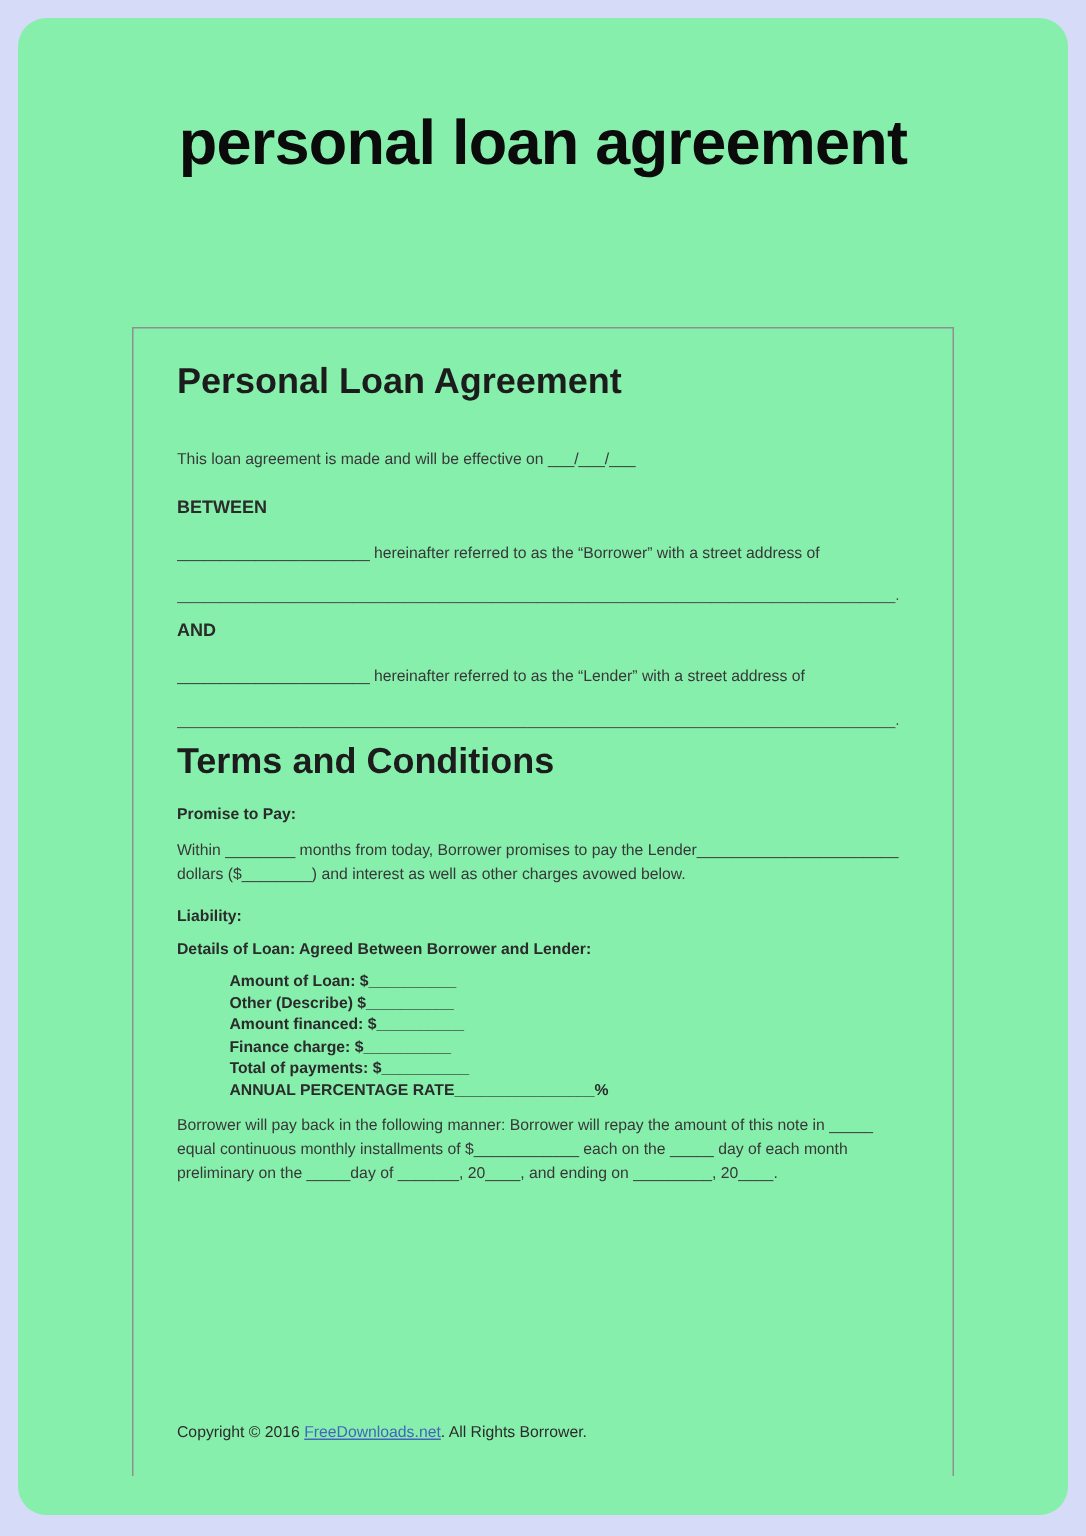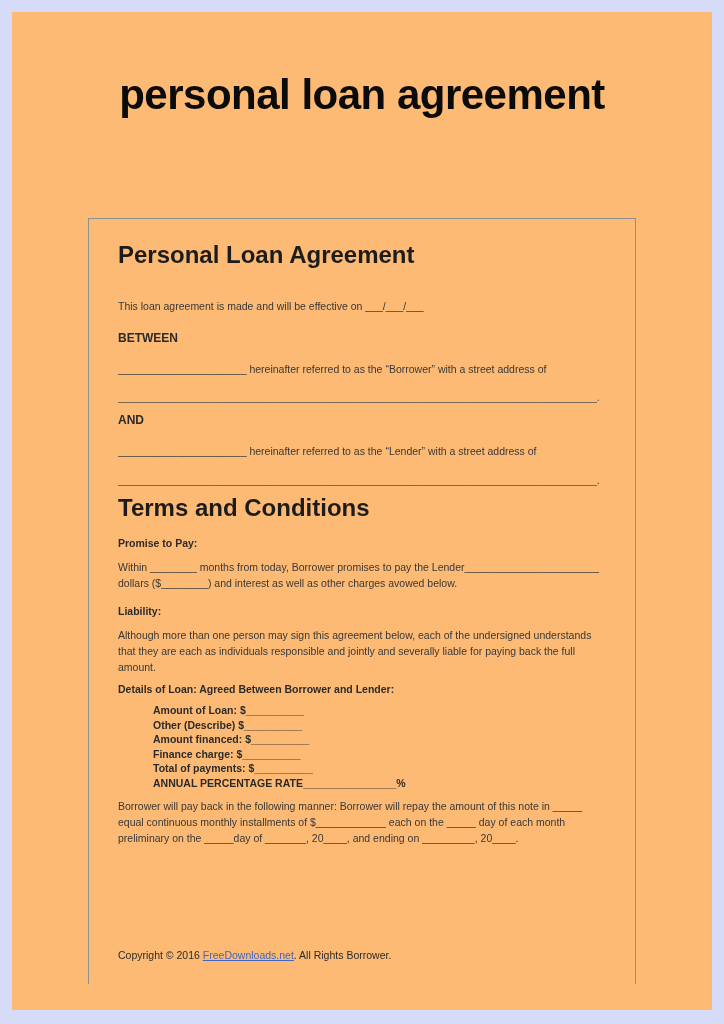--- a/index.html
+++ b/index.html
@@ -9,21 +9,22 @@
   }
   html,body{margin:0;padding:0;}
   body{
     width:724px;height:1024px;position:relative;
     background:var(--frame);
     font-family:"Liberation Sans",sans-serif;
     -webkit-font-smoothing:antialiased;
   }
   .page{
     position:absolute;left:12px;top:12px;right:12px;bottom:14px;
-    background:#fdba74;
+    background:#86efac;
+    border-radius:19px;
   }
   .page-title{
     position:absolute;top:58px;left:0;right:0;margin:0;
     text-align:center;
     font-family:"Liberation Sans","DejaVu Sans",sans-serif;
     font-weight:700;font-size:42px;line-height:50px;
     letter-spacing:-0.5px;color:#0b0b0b;
   }
   .doc{
     position:absolute;left:76px;top:206px;
@@ -101,25 +102,20 @@
 
     <h2 class="terms-heading">Terms and Conditions</h2>
 
     <h4 class="sec-heading h-promise">Promise to Pay:</h4>
     <div class="p-promise">
       <div class="tline">Within ________ months from today, Borrower promises to pay the Lender________________________</div>
       <div class="tline">dollars ($________) and interest as well as other charges avowed below.</div>
     </div>
 
     <h4 class="sec-heading h-liability">Liability:</h4>
-    <div class="p-liability">
-      <div class="tline">Although more than one person may sign this agreement below, each of the undersigned understands</div>
-      <div class="tline">that they are each as individuals responsible and jointly and severally liable for paying back the full</div>
-      <div class="tline">amount.</div>
-    </div>
 
     <h4 class="sec-heading h-details">Details of Loan: Agreed Between Borrower and Lender:</h4>
     <div class="details-list">
       <div class="tline">Amount of Loan: $__________</div>
       <div class="tline">Other (Describe) $__________</div>
       <div class="tline">Amount financed: $__________</div>
       <div class="tline">Finance charge: $__________</div>
       <div class="tline">Total of payments: $__________</div>
       <div class="tline">ANNUAL PERCENTAGE RATE________________%</div>
     </div>

